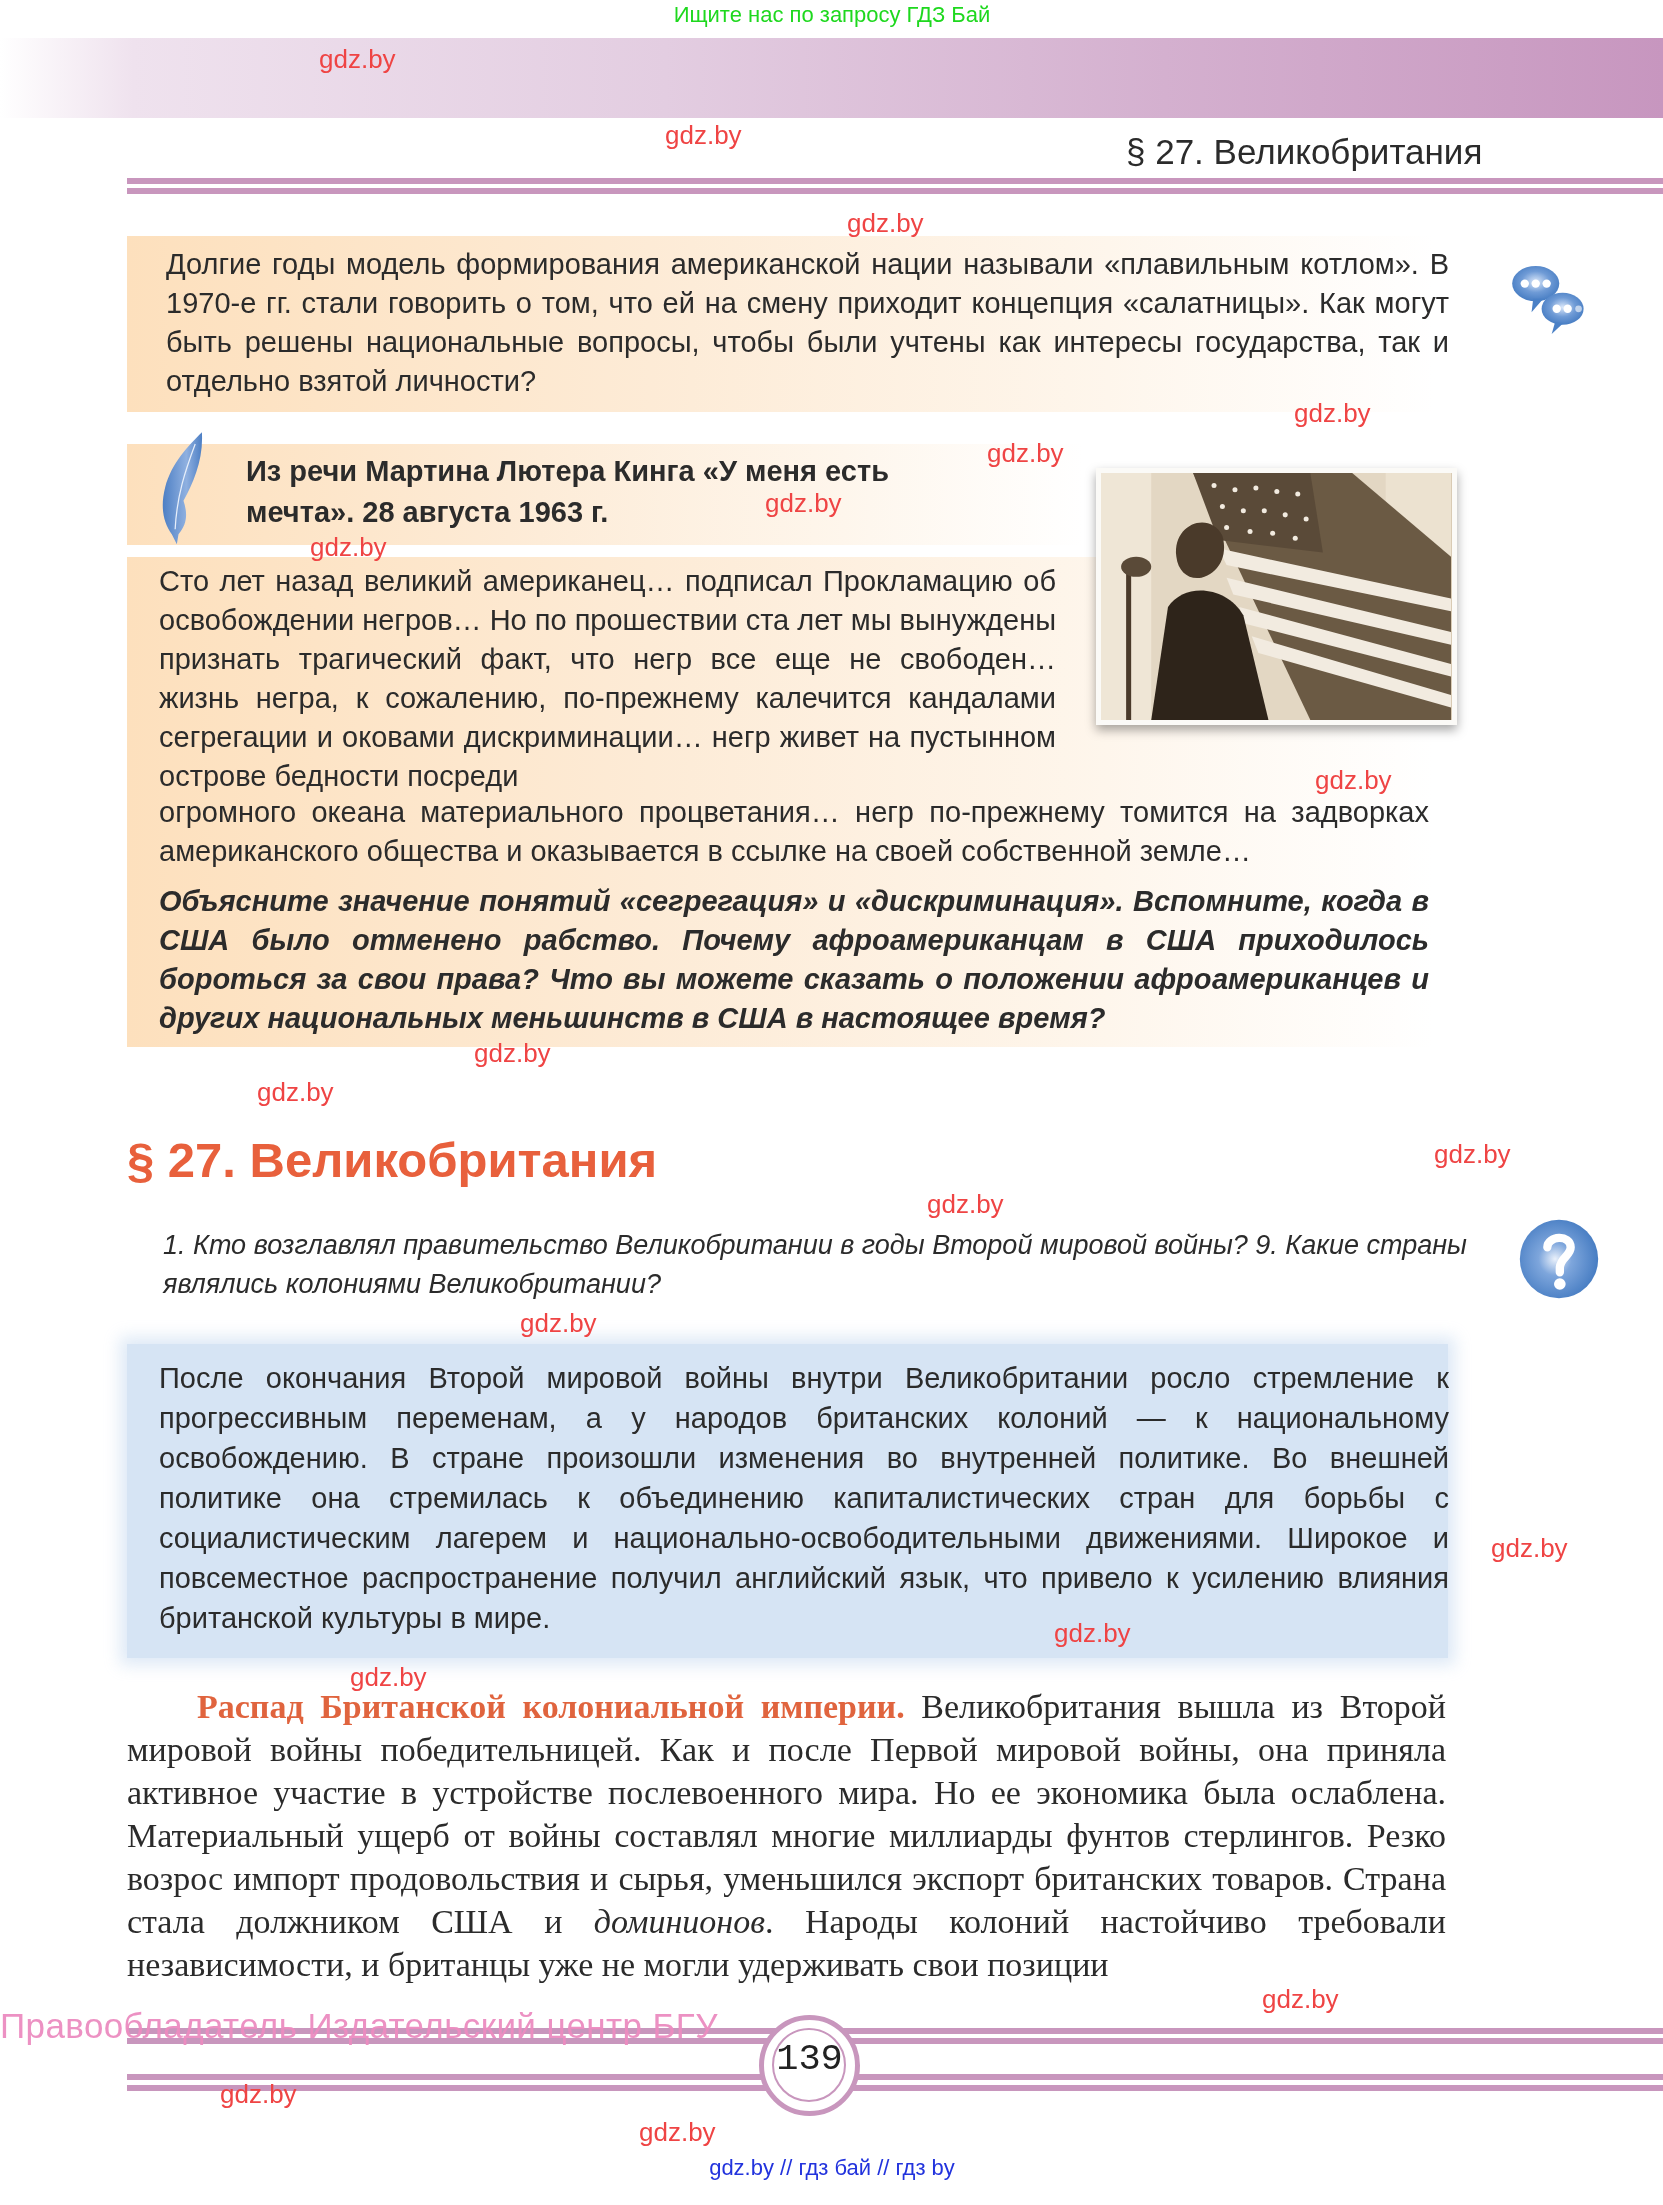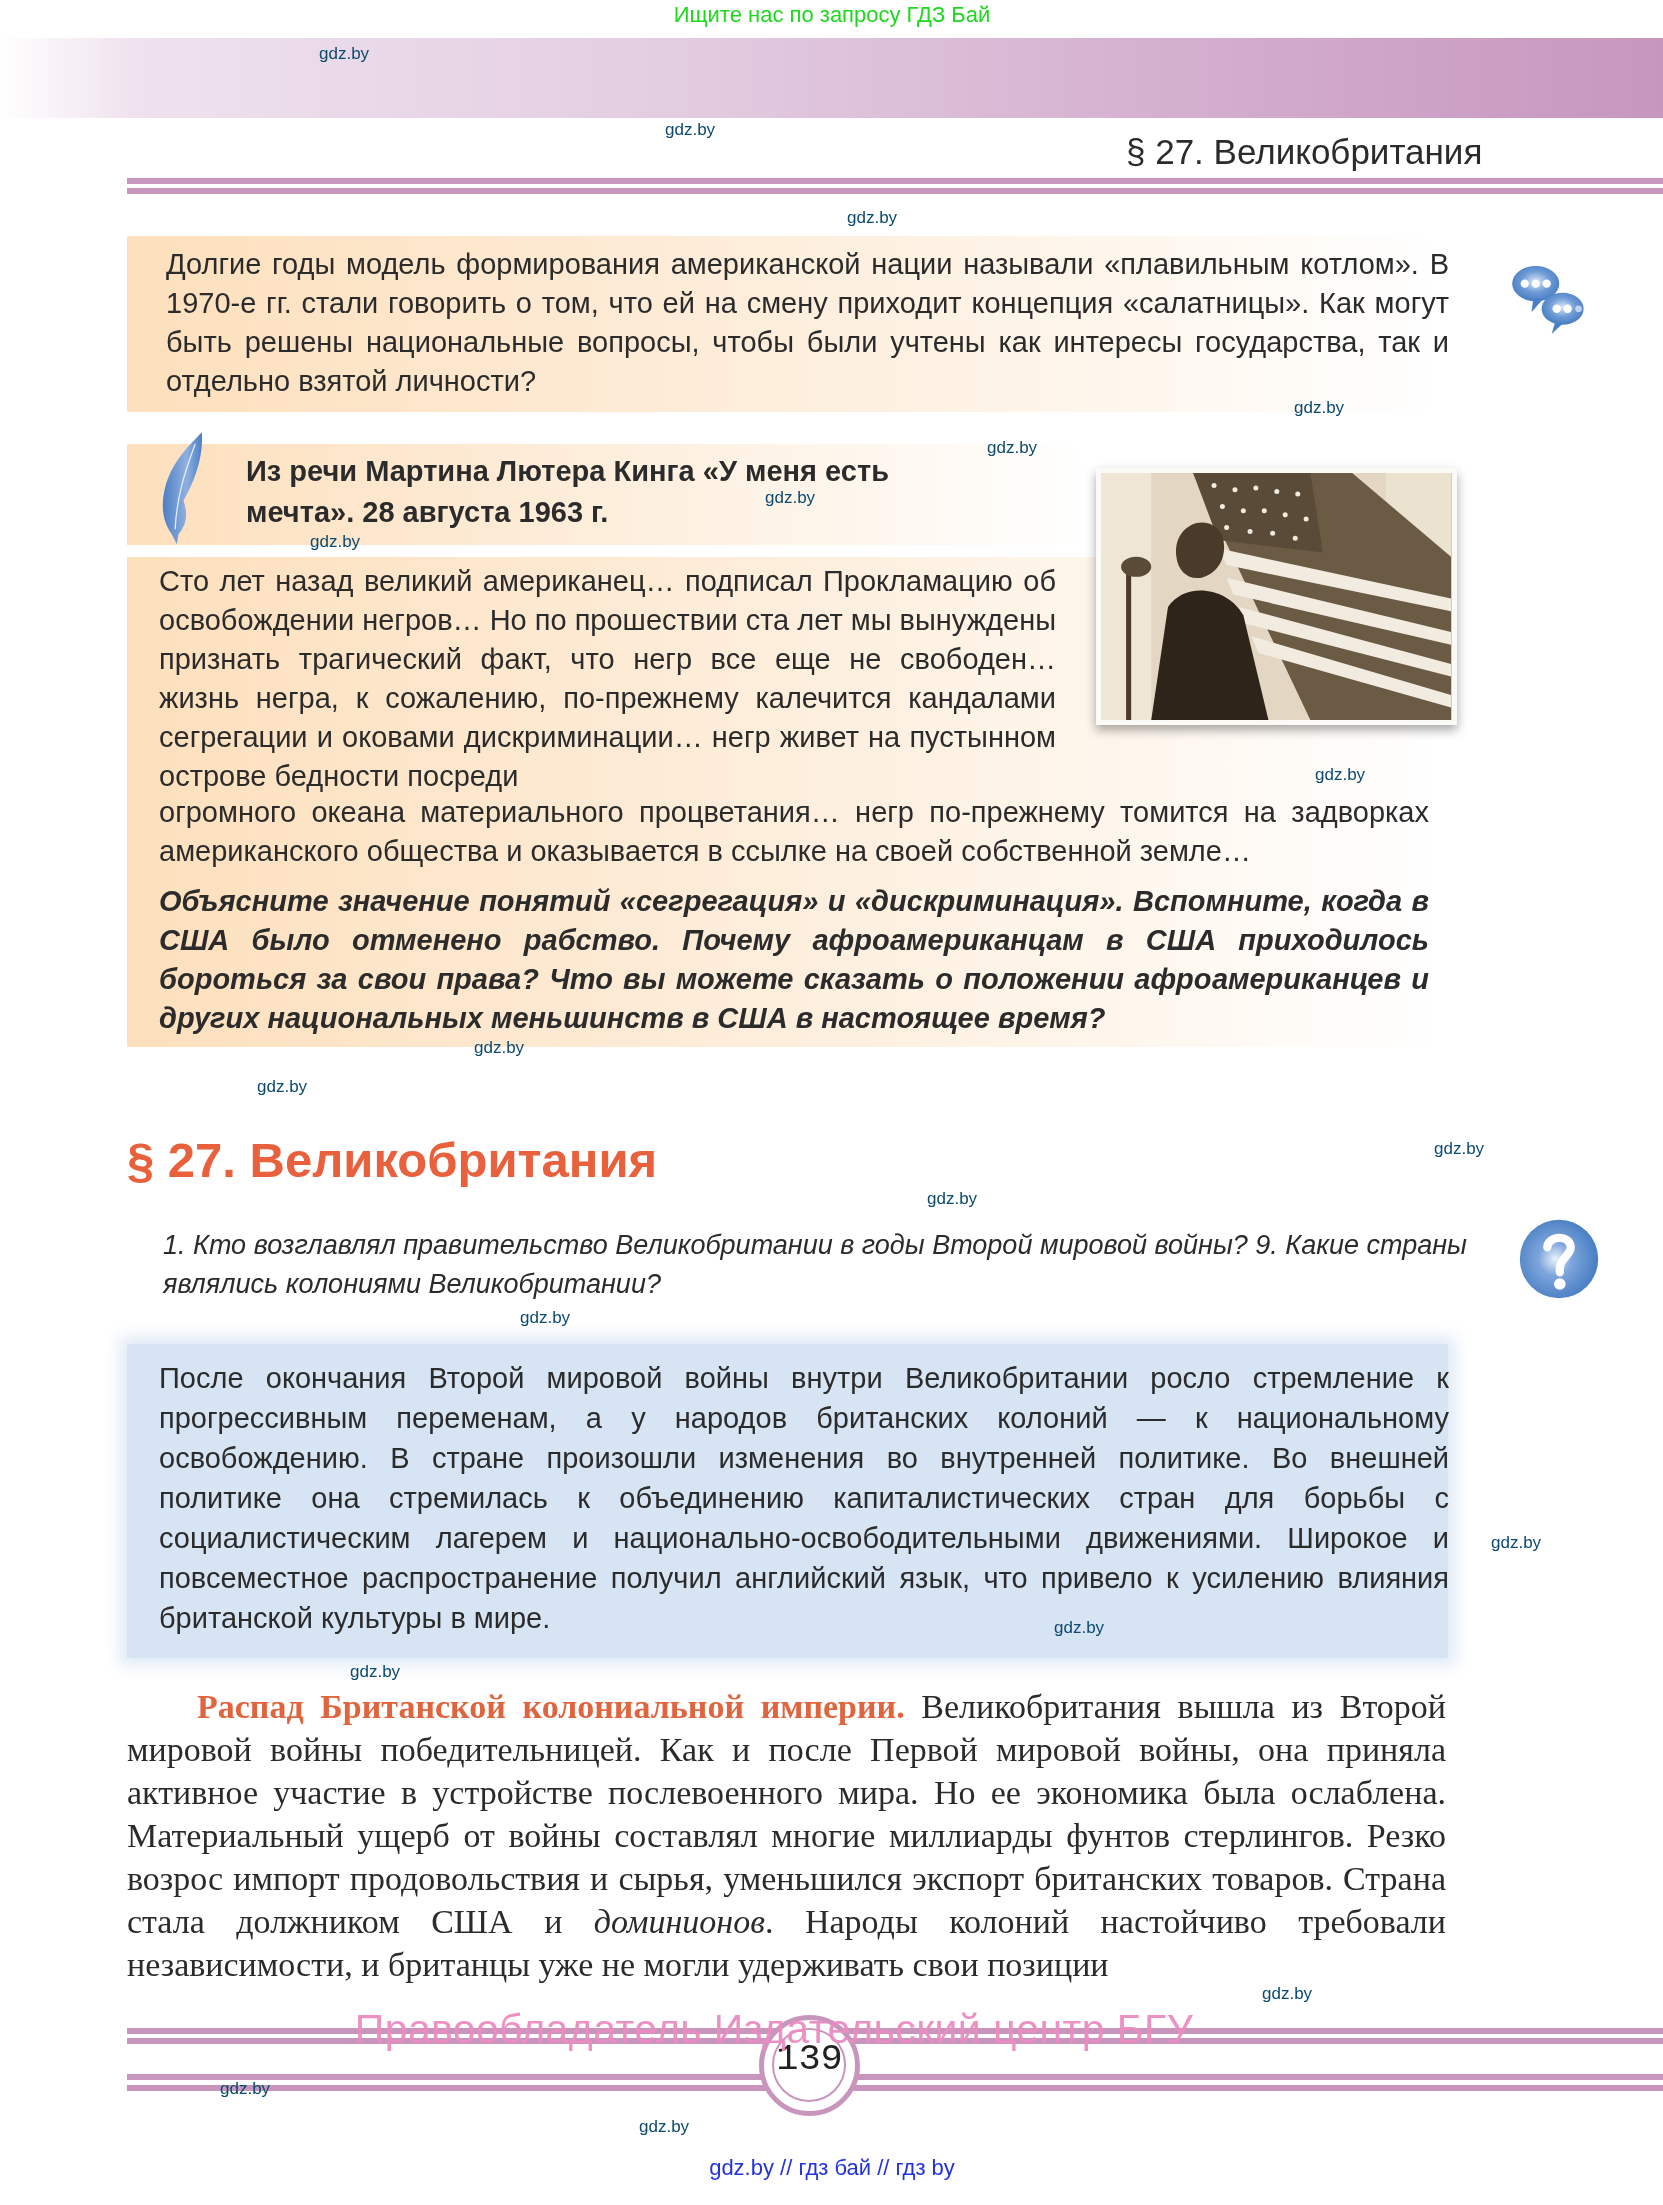--- a/index.html
+++ b/index.html
@@ -4,21 +4,21 @@
 <style>
   html, body { margin:0; padding:0; }
   body { width:1664px; height:2205px; position:relative; background:#ffffff; overflow:hidden;
          font-family:"Liberation Sans", sans-serif; color:#2b2b2b; }
   .abs { position:absolute; }
   .top-ad { left:0; width:1664px; top:1.7px; text-align:center; font-size:22px; color:#1ed81e; }
   .top-band { left:0; top:38px; width:1664px; height:80px;
      background:linear-gradient(90deg, rgba(255,255,255,1) 0%, #efe2ee 8%, #e3cde1 40%, #d4b0cf 70%, #c796bf 100%); }
   .running-header { left:1126px; top:132px; font-size:35px; color:#2b2b2b; }
   .stripe { left:127px; width:1536px; height:5.9px; background:#c896bd; }
-  .wm { font-size:17px; color:#0c4a6e; }
+  .wm { font-size:26px; color:#ef4444; }
 
   .orange-panel { background:linear-gradient(90deg, #fde0bd 0%, #fdebd6 40%, #fef6ec 75%, rgba(255,255,255,0.9) 100%); }
   .intro-panel { left:127px; top:236px; width:1308px; height:176px; }
   .intro-text { left:166px; top:245px; width:1283px; font-size:29px; line-height:39px; text-align:justify; color:#2b2b2b; }
   .chat-icon { left:1508px; top:260px; width:84px; height:80px; }
 
   .quote-head { left:127px; top:444px; width:956px; height:101px; }
   .feather-icon { left:155px; top:429px; width:52px; height:117px; }
   .quote-title { left:246px; top:451px; width:755px; font-size:29px; line-height:41px; font-weight:bold; color:#2b2b2b; }
   .quote-body-panel { left:127px; top:557px; width:1306px; height:490px; }
@@ -33,21 +33,21 @@
   .question-icon { left:1519px; top:1219px; width:80px; height:80px; }
 
   .blue-box { left:127px; top:1344px; width:1321px; height:314px; background:#d6e4f4;
               box-shadow:0 0 15px 6.7px rgba(214,228,244,0.8); }
   .blue-text { left:159px; top:1358px; width:1290px; font-size:29px; line-height:40px; text-align:justify; color:#2b2b2b; }
 
   .body-text { left:127px; top:1685px; width:1319px; font-family:"Liberation Serif", serif; font-size:34px; line-height:43px; text-align:justify; color:#2b2b2b; text-indent:70px; }
   .body-text .lead { color:#e0643e; font-weight:bold; }
   .body-text .term { font-style:italic; font-weight:normal; }
 
-  .copyright { left:0; width:1548px; top:2006px; text-align:center; font-size:41px; color:#ec8cc0; letter-spacing:0.4px; opacity:0.95; }
+  .copyright { left:0; width:1548px; top:2006px; text-align:left; font-size:35px; color:#ec8cc0; letter-spacing:0.4px; opacity:0.95; }
   .fstripe { left:127px; width:1536px; height:5.9px; background:#c896bd; }
   .page-circle { left:759px; top:2015px; width:101px; height:101px; border-radius:50%; background:#fff; border:5px solid #c896bd; box-sizing:border-box; }
   .page-circle-inner { left:772px; top:2028px; width:74px; height:74px; border-radius:50%; border:2.5px solid #c896bd; box-sizing:border-box; background:#fff; }
   .page-number { left:759px; top:2038px; width:101px; text-align:center; font-family:Liberation Mono, monospace; font-size:37px; color:#222; }
   .bottom-links { left:0; width:1664px; top:2155px; text-align:center; font-size:22px; color:#2233dd; }
 </style>
 </head>
 <body>
 
 <div class="abs top-ad">Ищите нас по запросу ГДЗ Бай</div>

